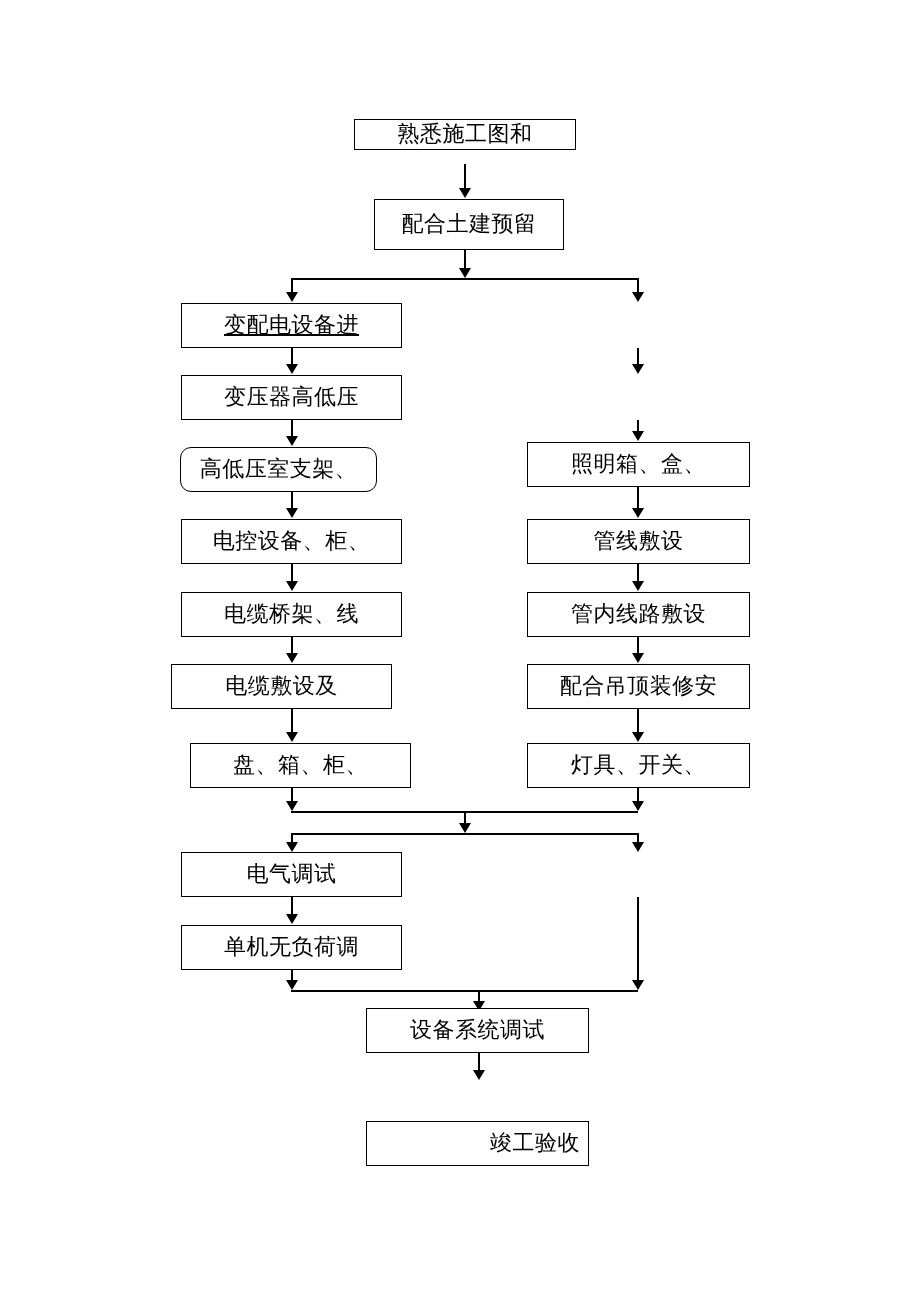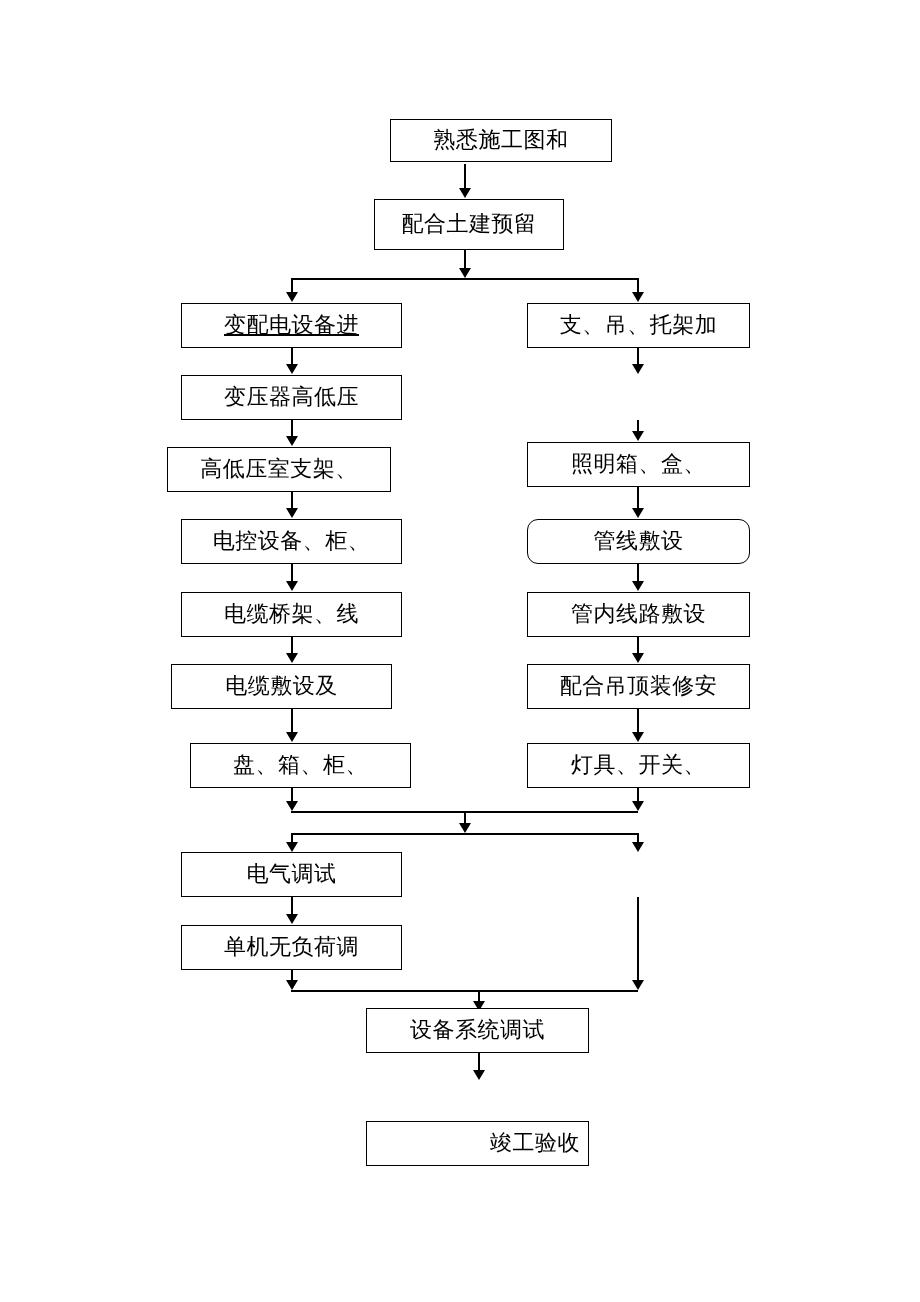--- a/index.html
+++ b/index.html
@@ -54,39 +54,39 @@
     border-left: 6px solid transparent;
     border-right: 6px solid transparent;
     border-top: 10px solid #000000;
   }
 </style>
 </head>
 <body>
 
 <div id="page">
 
-  <div class="node" style="left:354px; top:119px; width:222px; height:43px;margin-left:36px;">熟悉施工图和</div>
+  <div class="node" style="left:354px; top:119px; width:222px; height:31px;">熟悉施工图和</div>
 
   <div class="vline" style="left:464px; top:164px; height:25px;"></div>
   <div class="arrowhead" style="left:459px; top:188px;"></div>
 
   <div class="node" style="left:374px; top:199px; width:190px; height:51px;">配合土建预留</div>
 
   <div class="vline" style="left:464px; top:250px; height:21px;"></div>
   <div class="arrowhead" style="left:459px; top:268px;"></div>
 
   <div class="hline" style="left:291px; top:278px; width:347px;"></div>
   <div class="vline" style="left:291px; top:278px; height:16px;"></div>
   <div class="arrowhead" style="left:286px; top:292px;"></div>
   <div class="vline" style="left:637px; top:278px; height:16px;"></div>
   <div class="arrowhead" style="left:632px; top:292px;"></div>
 
   <div class="node" style="left:181px; top:303px; width:221px; height:45px;text-decoration:underline;">变配电设备进</div>
   <div class="node" style="left:181px; top:375px; width:221px; height:45px;">变压器高低压</div>
-  <div class="node" style="left:167px; top:447px; width:224px; height:45px;">高低压室支架、</div>
+  <div class="node" style="left:180px; top:447px; width:197px; height:45px;border-radius:11px;">高低压室支架、</div>
   <div class="node" style="left:181px; top:519px; width:221px; height:45px;">电控设备、柜、</div>
   <div class="node" style="left:181px; top:592px; width:221px; height:45px;">电缆桥架、线</div>
   <div class="node" style="left:171px; top:664px; width:221px; height:45px;">电缆敷设及</div>
   <div class="node" style="left:190px; top:743px; width:221px; height:45px;">盘、箱、柜、</div>
 
   <div class="vline" style="left:291px; top:348px; height:17px;"></div>
   <div class="arrowhead" style="left:286px; top:364px;"></div>
 
   <div class="vline" style="left:291px; top:420px; height:17px;"></div>
   <div class="arrowhead" style="left:286px; top:436px;"></div>
@@ -96,23 +96,22 @@
 
   <div class="vline" style="left:291px; top:564px; height:18px;"></div>
   <div class="arrowhead" style="left:286px; top:581px;"></div>
 
   <div class="vline" style="left:291px; top:637px; height:17px;"></div>
   <div class="arrowhead" style="left:286px; top:653px;"></div>
 
   <div class="vline" style="left:291px; top:709px; height:24px;"></div>
   <div class="arrowhead" style="left:286px; top:732px;"></div>
 
-  <div class="node" style="left:527px; top:303px; width:223px; height:45px;">支、吊、托架加</div>
   <div class="node" style="left:527px; top:442px; width:223px; height:45px;">照明箱、盒、</div>
-  <div class="node" style="left:527px; top:519px; width:223px; height:45px;border-radius:11px;">管线敷设</div>
+  <div class="node" style="left:527px; top:519px; width:223px; height:45px;">管线敷设</div>
   <div class="node" style="left:527px; top:592px; width:223px; height:45px;">管内线路敷设</div>
   <div class="node" style="left:527px; top:664px; width:223px; height:45px;">配合吊顶装修安</div>
   <div class="node" style="left:527px; top:743px; width:223px; height:45px;font-family:Liberation Serif, serif;">灯具、开关、</div>
 
   <div class="vline" style="left:637px; top:348px; height:17px;"></div>
   <div class="arrowhead" style="left:632px; top:364px;"></div>
 
   <div class="vline" style="left:637px; top:420px; height:13px;"></div>
   <div class="arrowhead" style="left:632px; top:431px;"></div>
 

